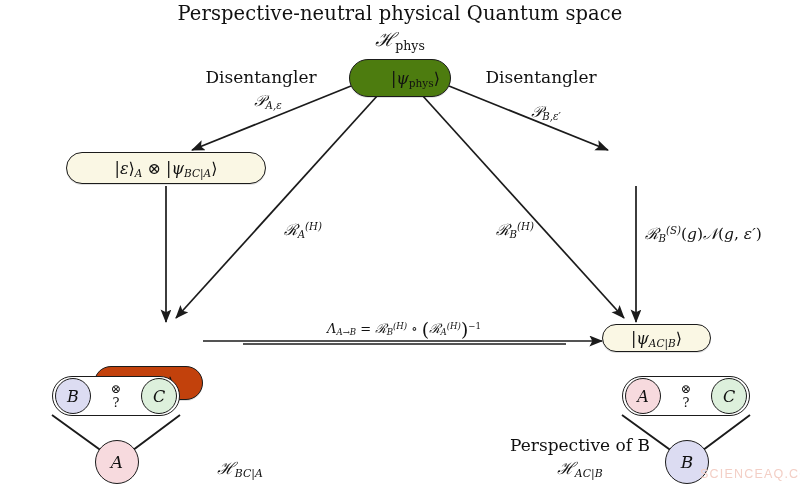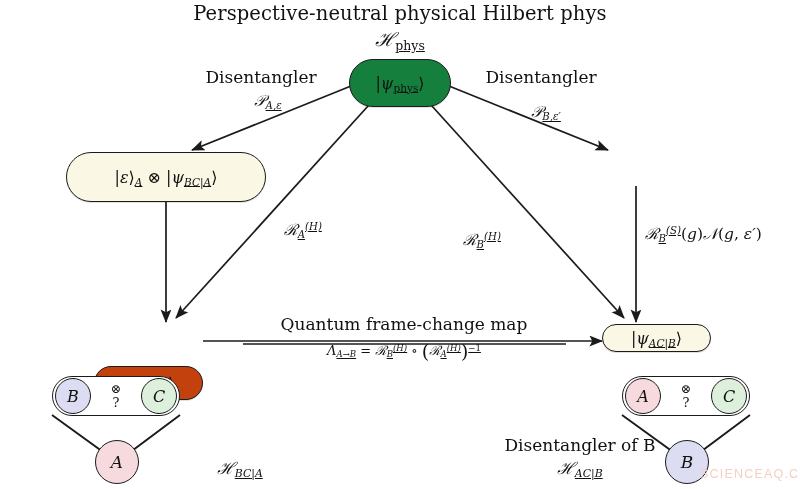--- a/index.html
+++ b/index.html
@@ -62,21 +62,20 @@
   }
 
   
   .mi { font-style: italic; font-family: "DejaVu Serif", "Liberation Serif", serif; }
   .cal { font-style: italic; font-family: "DejaVu Serif", "Liberation Serif", serif; }
   .up { font-style: normal; }
   sub, sup {
     font-size: 0.66em;
     font-style: italic;
     line-height: 0;
-    text-decoration: underline;
   }
   sub { vertical-align: -0.28em; }
   sup { vertical-align: 0.52em; }
   .ket { font-style: normal; }
   .small-math { font-size: 15.5px; }
 
   
   .fc {
     position: absolute;
     text-align: center;
@@ -169,53 +168,52 @@
 
     <line x1="203" y1="341" x2="602" y2="341" stroke="#1b1b1b" stroke-width="1.7" marker-end="url(#ah)"></line>
 
     <polyline points="52,415 117,462 180,415" fill="none" stroke="#1b1b1b" stroke-width="1.9"></polyline>
 
     <polyline points="622,415 687,462 750,415" fill="none" stroke="#1b1b1b" stroke-width="1.9"></polyline>
 
     <line x1="243" y1="344" x2="566" y2="344" stroke="#1b1b1b" stroke-width="1.3"></line>
   </svg>
 
-  <div class="lbl ctr title" style="left:400px; top:3px;">Perspective-neutral physical Hilbert phys</div>
+  <div class="lbl ctr title" style="left:400px; top:3px;">Perspective-neutral physical Quantum space</div>
   <div class="lbl ctr title-sym" style="left:400px; top:29px;"><span class="cal">ℋ</span><sub class="up">phys</sub></div>
 
-  <div class="node" style="left: 349px; top: 59px; width: 102px; height: 48px; background: #15803d; border-color: rgb(27, 27, 27);">
+  <div class="node" style="left: 349px; top: 59px; width: 102px; height: 38px; background: #4d7c0f; border-color: rgb(27, 27, 27); justify-content: flex-end;">
     <span><span class="ket">|</span><span class="mi">ψ</span><sub class="up">phys</sub><span class="ket">⟩</span></span>
   </div>
 
-  <div class="node" style="left: 66px; top: 152px; width: 200px; height: 50px; background: rgb(250, 247, 228); border-color: rgb(27, 27, 27);">
+  <div class="node" style="left: 66px; top: 152px; width: 200px; height: 32px; background: rgb(250, 247, 228); border-color: rgb(27, 27, 27);">
     <span><span class="ket">|</span><span class="mi">ε</span><span class="ket">⟩</span><sub>A</sub> ⊗ <span class="ket">|</span><span class="mi">ψ</span><sub>BC|A</sub><span class="ket">⟩</span></span>
   </div>
 
 
   <div class="node" style="left: 94px; top: 324px; width: 109px; height: 34px; background: #c2410c; border-color: rgb(27, 27, 27); margin-top: 42px;">
     <span><span class="ket">|</span><span class="mi">ψ</span><sub>BC|A</sub><span class="ket">⟩</span></span>
   </div>
 
   <div class="node" style="left: 602px; top: 324px; width: 109px; height: 28px; background: rgb(250, 247, 228); border-color: rgb(27, 27, 27);">
     <span><span class="ket">|</span><span class="mi">ψ</span><sub>AC|B</sub><span class="ket">⟩</span></span>
   </div>
 
   <div class="lbl ctr" style="left:261px; top:68px; font-size:17px;">Disentangler</div>
   <div class="lbl ctr small-math" style="left:256px; top:93px;margin-left:12px;"><span class="cal">𝒫</span><sub>A,ε</sub></div>
 
   <div class="lbl ctr" style="left:541px; top:68px; font-size:17px;">Disentangler</div>
   <div class="lbl ctr small-math" style="left:546px; top:104px;"><span class="cal">𝒫</span><sub>B,ε′</sub></div>
 
   <div class="lbl ctr small-math" style="left:303px; top:222px;text-align:right;"><span class="cal">ℛ</span><sub>A</sub><sup>(H)</sup></div>
-  <div class="lbl ctr small-math" style="left:482px; top:222px;margin-top:10px;"><span class="cal">ℛ</span><sub>B</sub><sup>(H)</sup></div>
+  <div class="lbl ctr small-math" style="left:515px; top:222px;"><span class="cal">ℛ</span><sub>B</sub><sup>(H)</sup></div>
 
   <div class="lbl small-math" style="left:645px; top:226px;text-align:right;"><span class="cal">ℛ</span><sub>B</sub><sup>(S)</sup>(<span class="mi">g</span>)<span class="cal">𝒩</span>(<span class="mi">g</span>, <span class="mi">ε′</span>)</div>
 
   <div class="fc" style="left:404px; top:314px;">
-    <div class="fc-top">Quantum frame-change map</div>
     <div class="fc-bot"><span class="cal">Λ</span><sub>A→B</sub> = <span class="cal">ℛ</span><sub>B</sub><sup>(H)</sup> ∘ <span style="font-size:1.45em;vertical-align:-0.16em;">(</span><span class="cal">ℛ</span><sub>A</sub><sup>(H)</sup><span style="font-size:1.45em;vertical-align:-0.16em;">)</span><sup style="font-style:normal;">−1</sup></div>
   </div>
 
   <div class="pill" style="left:52px; top:376px; width:128px; height:40px;">
     <div class="circ" id="pL0" style="background: rgb(220, 220, 242);">
       <span>B</span>
     </div>
     <div class="tensor">
       <div>⊗</div>
       <div class="q">?</div>
@@ -237,18 +235,18 @@
       <div>⊗</div>
       <div class="q">?</div>
     </div>
     <div class="circ" id="pR1" style="background: rgb(221, 240, 220);">
       <span>C</span>
     </div>
   </div>
   <div class="big-circ" id="frameR" style="left: 665px; top: 440px; background: rgb(220, 220, 242);">
     <span>B</span>
   </div>
-  <div class="lbl ctr persp" style="left:580px; top:436px;">Disentangler of B</div>
+  <div class="lbl ctr persp" style="left:580px; top:436px;">Perspective of B</div>
   <div class="lbl ctr persp-sym" style="left:580px; top:460px;"><span class="cal">ℋ</span><sub>AC|B</sub></div>
 
   <div class="watermark" style="left:700px; top:467px;">SCIENCEAQ.COM</div>
 
 </div>
 
 </body></html>

